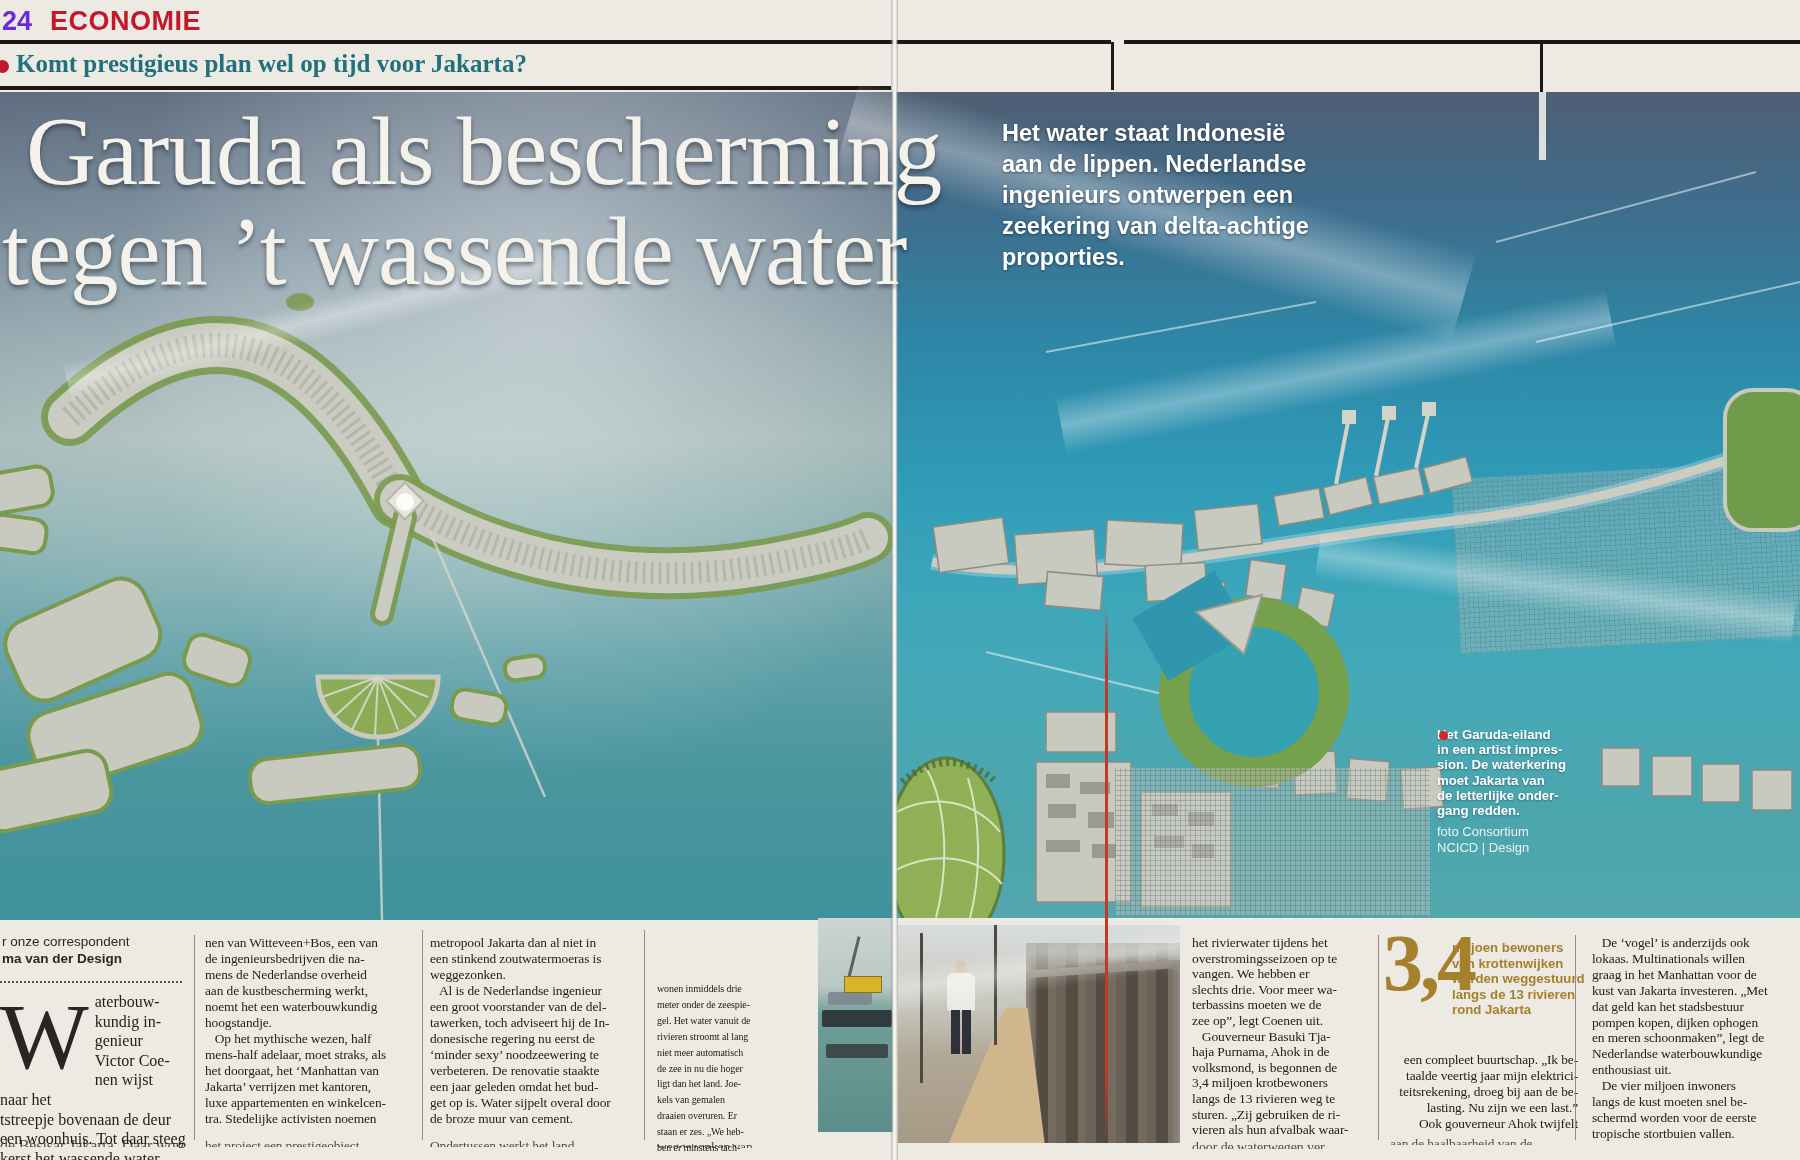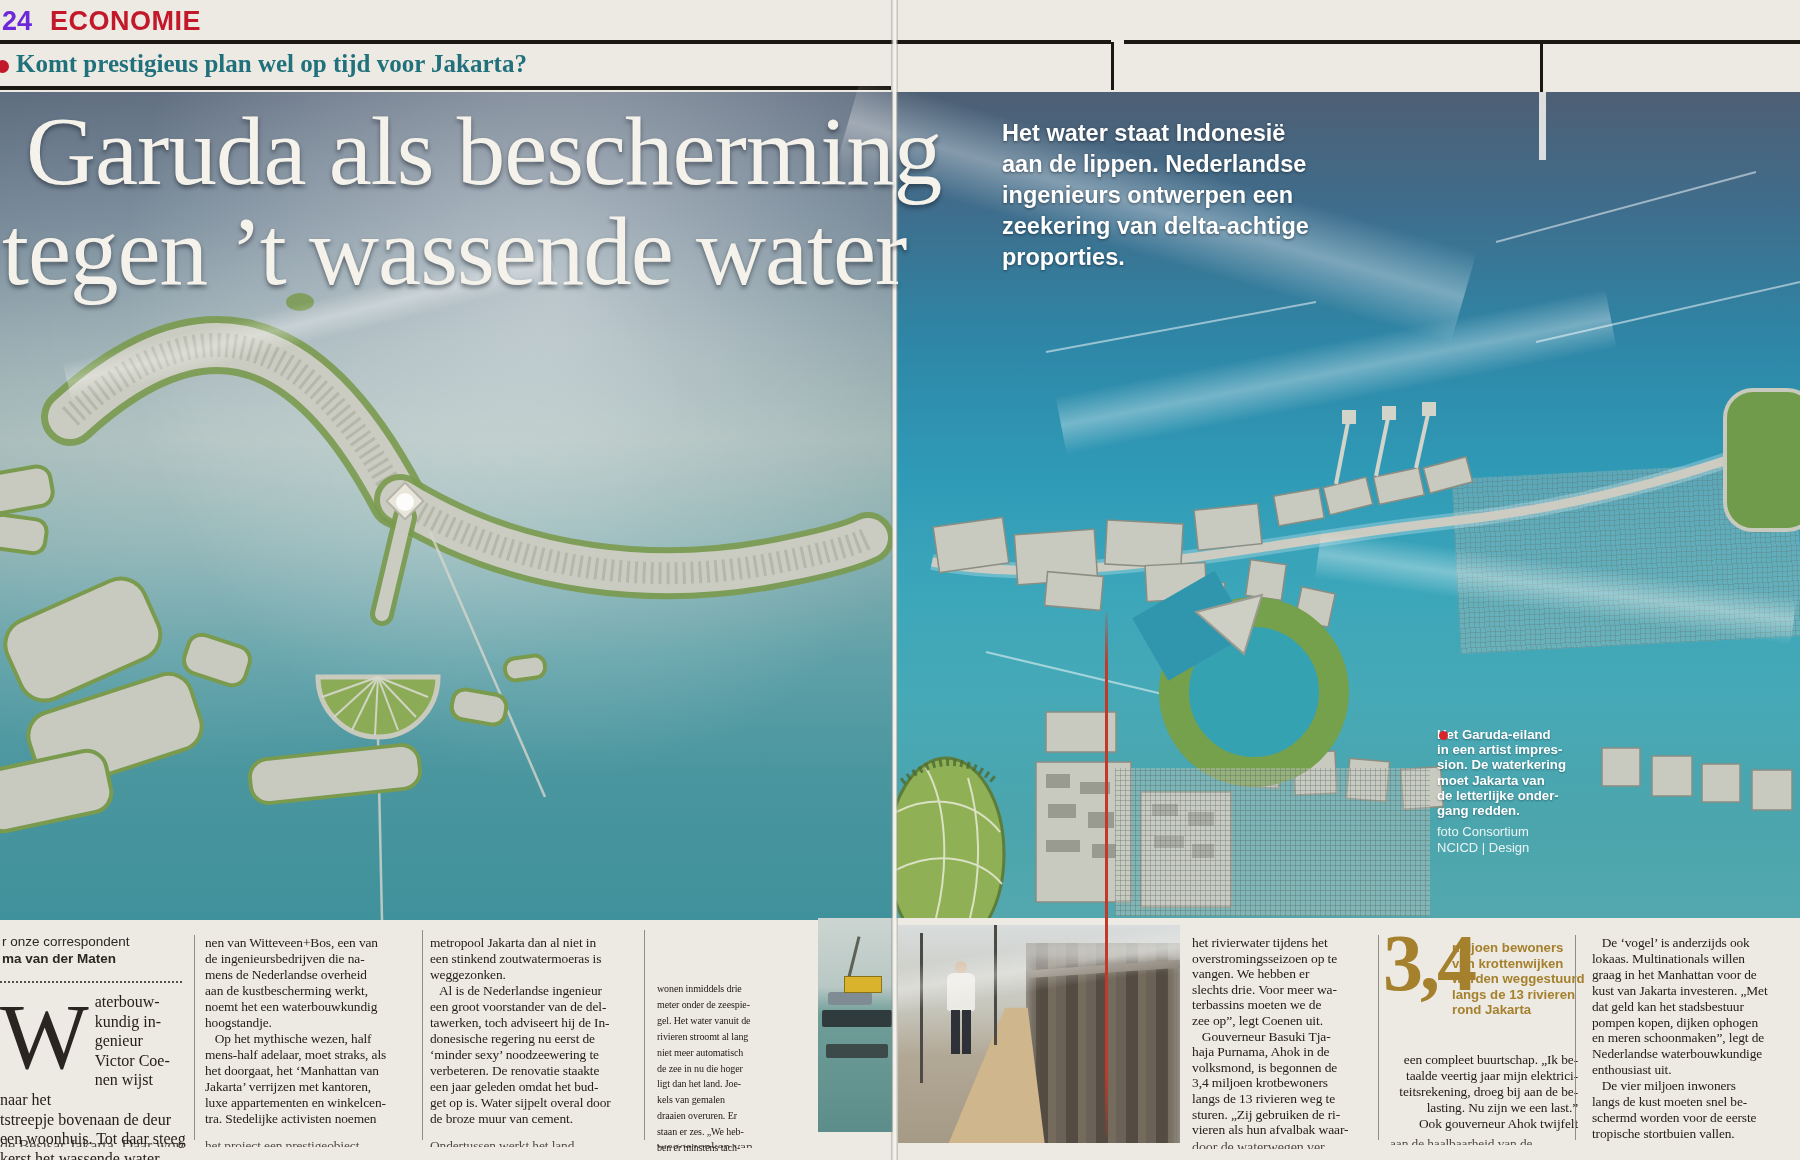--- a/index.html
+++ b/index.html
@@ -300,21 +300,21 @@
     <div class="abs slum-path"></div>
     <div class="abs slum-pole" style="left:22px;top:8px;height:150px;"></div>
     <div class="abs slum-pole" style="left:96px;top:0;height:120px;"></div>
     <div class="abs man-head"></div>
     <div class="abs man-shirt"></div>
     <div class="abs man-legs1"></div>
     <div class="abs man-legs2"></div>
     <div class="abs glare slum-glare"></div>
   </div>
 
-  <div class="abs byline"><span>r onze correspondent</span><br><b>ma van der Maten</b></div>
+  <div class="abs byline"><span>r onze correspondent</span><br><b>ma van der Design</b></div>
   <div class="abs dotted"></div>
 
   <div class="abs c1wrap"><span class="dropcap">W</span><span>aterbouw-
 kundig in-
 genieur
 Victor Coe-
 nen wijst
 naar het
 tstreepje bovenaan de deur
 een woonhuis. Tot daar steeg

